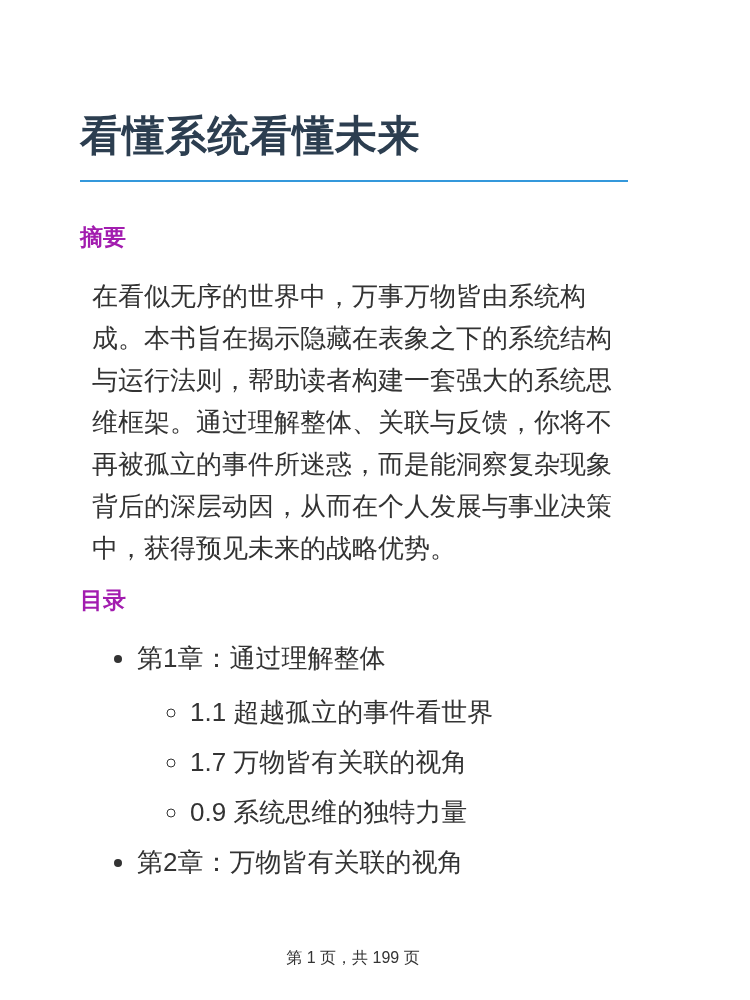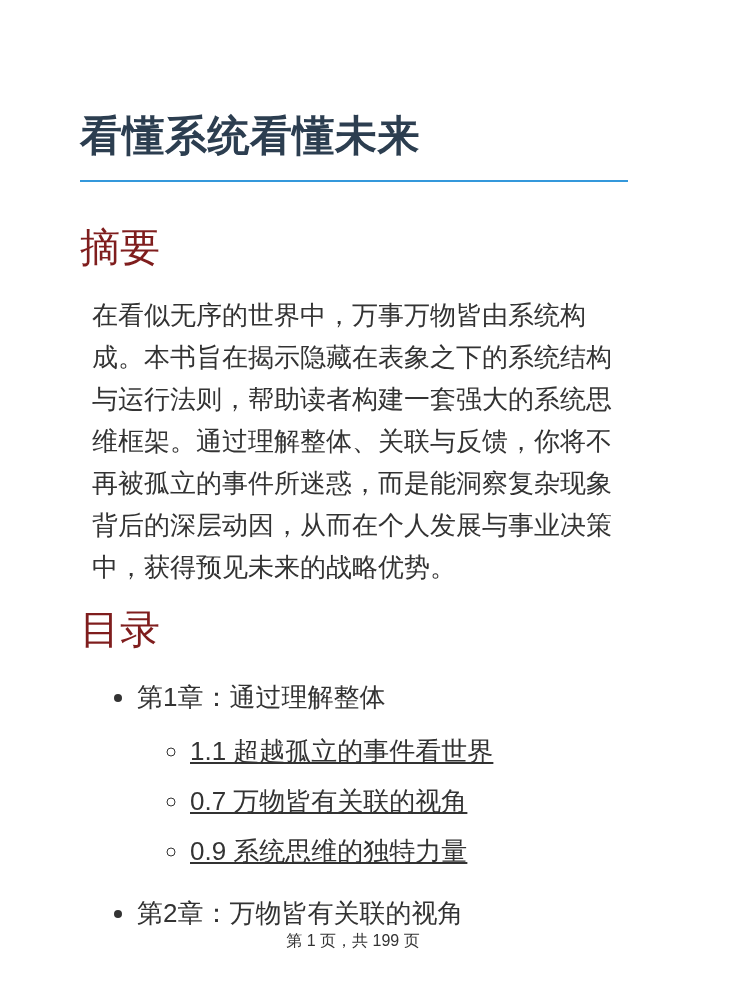--- a/index.html
+++ b/index.html
@@ -26,23 +26,23 @@
     margin: 0;
     font-size: 42px;
     font-weight: bold;
     line-height: 1.15;
     color: #2c3e50;
     padding-bottom: 20px;
     border-bottom: 2px solid #3498db;
     letter-spacing: 0.5px;
   }
   .section-heading {
-    font-size: 40px;
-    font-weight: normal;
-    color: #7f1d1d;
+    font-size: 23px;
+    font-weight: bold;
+    color: #a21caf;
     margin: 42px 0 24px 0;
     line-height: 1.15;
   }
   .section-heading.toc {
     margin-top: 18px;
   }
   .abstract-body {
     margin: 12px;
     font-size: 26px;
     line-height: 42px;
@@ -54,34 +54,33 @@
     padding: 0 0 0 57px;
     list-style-type: disc;
     font-size: 26px;
     color: #333333;
   }
   ul.toc-list > li {
     line-height: 42px;
     margin-bottom: 8px;
   }
   ul.toc-sublist {
-    margin: 12px 0 20px 0;
+    margin: 12px 0 8px 0;
     padding: 0 0 0 53px;
     list-style-type: circle;
-    text-decoration: underline;
   }
   ul.toc-sublist > li {
     line-height: 42px;
     margin-bottom: 8px;
   }
   .page-footer {
     position: absolute;
     left: 0;
     right: 0;
-    bottom: 48px;
+    bottom: 31px;
     text-align: center;
     font-size: 16px;
     color: #333333;
   }
 </style>
 </head>
 <body>
 
 <div class="page">
 
@@ -94,21 +93,21 @@
   <h2 class="section-heading toc">目录</h2>
 
   <ul class="toc-list">
     <li>
       <span>第1章：通过理解整体</span>
       <ul class="toc-sublist">
         <li>
           <span>1.1 超越孤立的事件看世界</span>
         </li>
         <li>
-          <span>0.7 万物皆有关联的视角</span>
+          <span>1.7 万物皆有关联的视角</span>
         </li>
         <li>
           <span>0.9 系统思维的独特力量</span>
         </li>
       </ul>
     </li>
     <li>
       <span>第2章：万物皆有关联的视角</span>
     </li>
   </ul>

